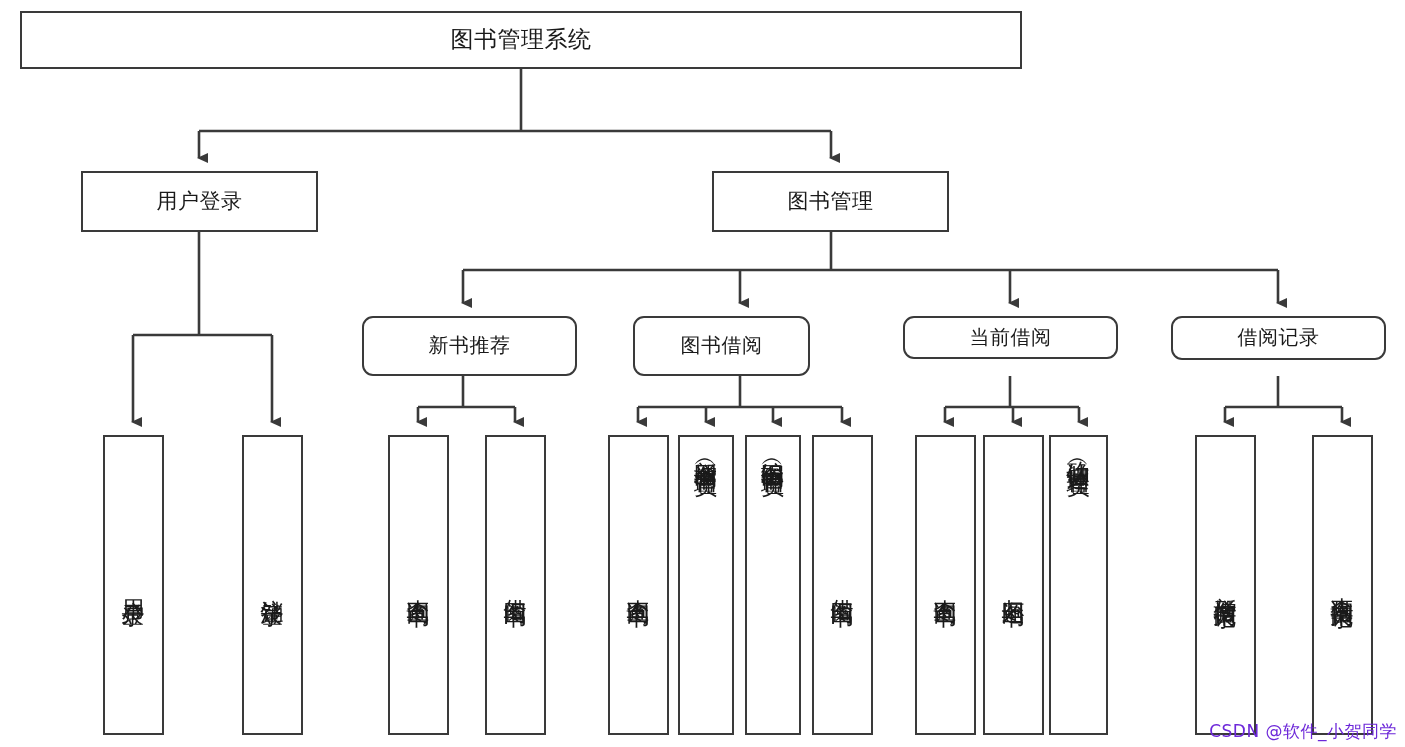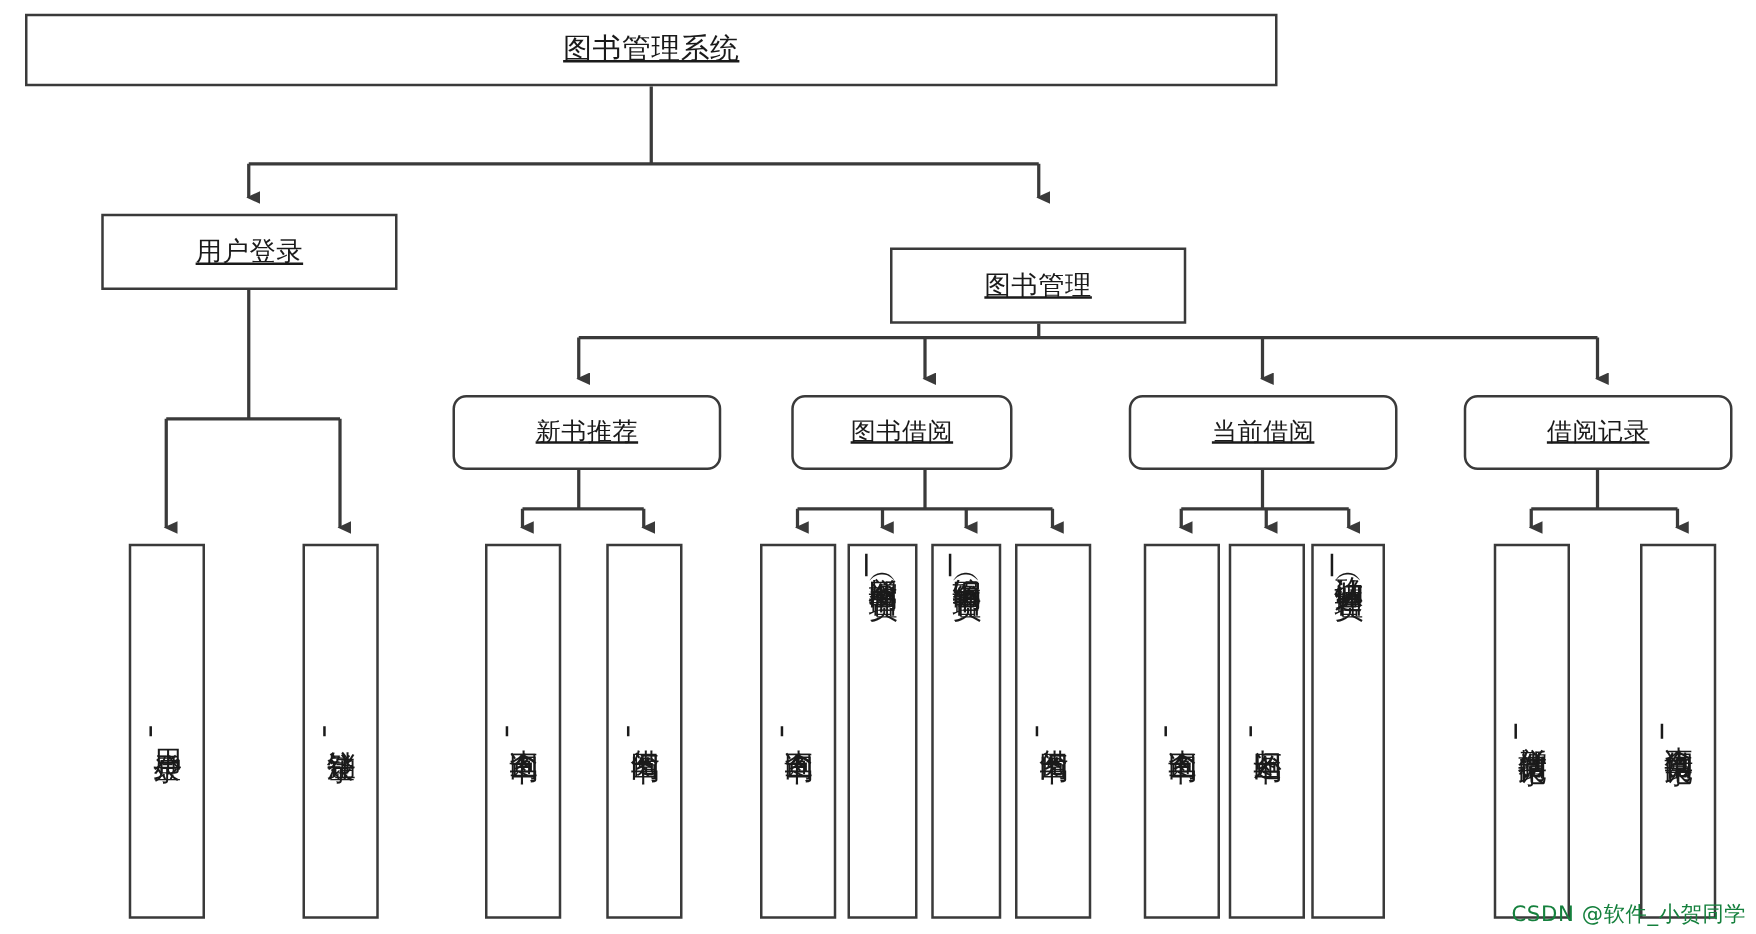--- a/index.html
+++ b/index.html
@@ -33,21 +33,20 @@
     display: flex;
     align-items: center;
     justify-content: center;
     color: #1a1a1a;
   }
   .node-label {
     display: block;
     text-align: center;
     line-height: 1.18;
     letter-spacing: 0.5px;
-    text-decoration: underline;
   }
   .lvl0 { font-size: 23px; }
   .lvl1 { font-size: 21px; }
   .lvl2 { font-size: 20px; border-radius: 11px; }
   .leaf .node-label {
     writing-mode: vertical-rl;
     text-orientation: upright;
     font-size: 23px;
     line-height: 1.05;
     letter-spacing: 2px;
@@ -60,21 +59,21 @@
   }
   .leaf.centered {
     align-items: center;
     padding-top: 0;
   }
   .watermark {
     position: absolute;
     right: 8px;
     bottom: 4px;
     font-size: 17px;
-    color: #15803d;
+    color: #6d28d9;
     white-space: nowrap;
     letter-spacing: 0.5px;
   }
 </style>
 </head>
 <body>
 
 <div id="canvas">
 
   <svg class="wires" viewBox="0 0 1405 747">
@@ -127,34 +126,34 @@
     </g>
   </svg>
 
   <div class="node lvl0" style="left:20px; top:11px; width:1002px; height:58px;">
     <span class="node-label">图书管理系统</span>
   </div>
 
   <div class="node lvl1" style="left:81px; top:171px; width:237px; height:61px;">
     <span class="node-label">用户登录</span>
   </div>
-  <div class="node lvl1" style="left:712px; top:171px; width:237px; height:61px;margin-top:27px;">
+  <div class="node lvl1" style="left:712px; top:171px; width:237px; height:61px;">
     <span class="node-label">图书管理</span>
   </div>
 
   <div class="node lvl2" style="left:362px; top:316px; width:215px; height:60px;">
     <span class="node-label">新书推荐</span>
   </div>
   <div class="node lvl2" style="left:633px; top:316px; width:177px; height:60px;">
     <span class="node-label">图书借阅</span>
   </div>
-  <div class="node lvl2" style="left:903px; top:316px; width:215px; height:60px;">
+  <div class="node lvl2" style="left:903px; top:316px; width:215px; height:43px;">
     <span class="node-label">当前借阅</span>
   </div>
-  <div class="node lvl2" style="left:1171px; top:316px; width:215px; height:60px;">
+  <div class="node lvl2" style="left:1171px; top:316px; width:215px; height:44px;">
     <span class="node-label">借阅记录</span>
   </div>
 
   <div class="node leaf centered" style="left:103px; top:435px; width:61px; height:300px;">
     <span class="node-label">用户登录</span>
   </div>
   <div class="node leaf centered" style="left:242px; top:435px; width:61px; height:300px;">
     <span class="node-label">注销登录</span>
   </div>
 

